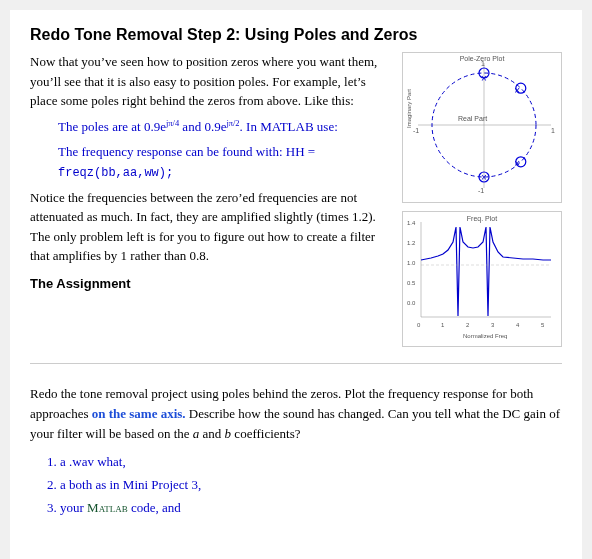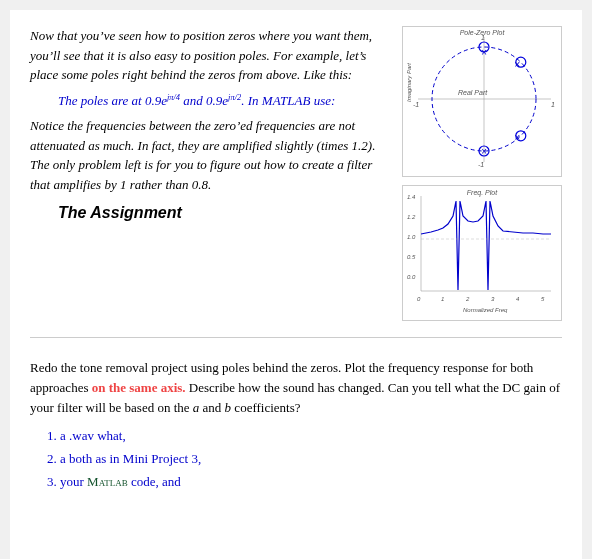--- a/index.html
+++ b/index.html
@@ -21,21 +21,20 @@
     }
     .main-title {
       font-size: 16px;
       font-weight: bold;
       margin-bottom: 8px;
       font-family: Arial, sans-serif;
     }
     .content-wrapper {
       display: flex;
       gap: 10px;
-      font-style: italic;
     }
     .text-col {
       flex: 1;
     }
     .charts-col {
       width: 160px;
       flex-shrink: 0;
       display: flex;
       flex-direction: column;
       gap: 8px;
@@ -46,26 +45,25 @@
     }
     .blue-text {
       color: #0000cc;
       margin-left: 28px;
     }
     .mono {
       font-family: 'Courier New', monospace;
       font-size: 12px;
     }
     .section-heading {
-      font-size: 16px;
+      font-size: 13px;
       font-weight: bold;
       margin-top: 10px;
       margin-bottom: 6px;
       font-family: Arial, sans-serif;
-      margin-left: 28px;
     }
     .submit-heading {
       font-size: 15px;
       font-weight: bold;
       margin-bottom: 6px;
       font-family: Arial, sans-serif;
     }
     .divider {
       height: 1px;
       background: #ccc;
@@ -76,21 +74,21 @@
     }
     .bottom-para {
       line-height: 1.55;
       margin-bottom: 8px;
       color: #0000cc;
     }
     .bottom-para span.black {
       color: #000;
     }
     .bottom-para strong {
-      color: #ef4444;
+      color: #1d4ed8;
     }
     ol {
       padding-left: 30px;
       margin-top: 4px;
     }
     ol li {
       color: #0000cc;
       margin-bottom: 2px;
       line-height: 1.6;
     }
@@ -103,31 +101,35 @@
     svg text {
       font-family: Arial, sans-serif;
     }
     sup { font-size: 0.65em; }
   </style>
 </head>
 <body>
 
 <div class="page">
 
+  <div class="main-title">Redo Tone Removal Step 2:  Using Poles and Zeros</div>
 
   <div class="content-wrapper">
     <div class="text-col">
       <p>Now that you’ve seen how to position zeros where you want them, you’ll see that it is also easy to position poles.  For example, let’s place some poles right behind the zeros from above.  Like this:</p>
 
       <p>
         <span class="blue-text">The poles are at 0.9e<sup>jπ/4</sup> and 0.9e<sup>jπ/2</sup>.  In MATLAB use:</span>
       </p>
 
 
 
+      <p class="blue-text">
+        The frequency response can be found with: HH = <span class="mono">freqz(bb,aa,ww);</span>
+      </p>
 
       <p>
         <span>Notice the frequencies between the zero’ed frequencies are not attenuated as much.  In fact, they are amplified slightly (times 1.2).  The only problem left is for you to figure out how to create a filter that amplifies by 1 rather than 0.8.</span>
       </p>
 
       <div class="section-heading">The Assignment</div>
     </div>
 
     <div class="charts-col">
 

